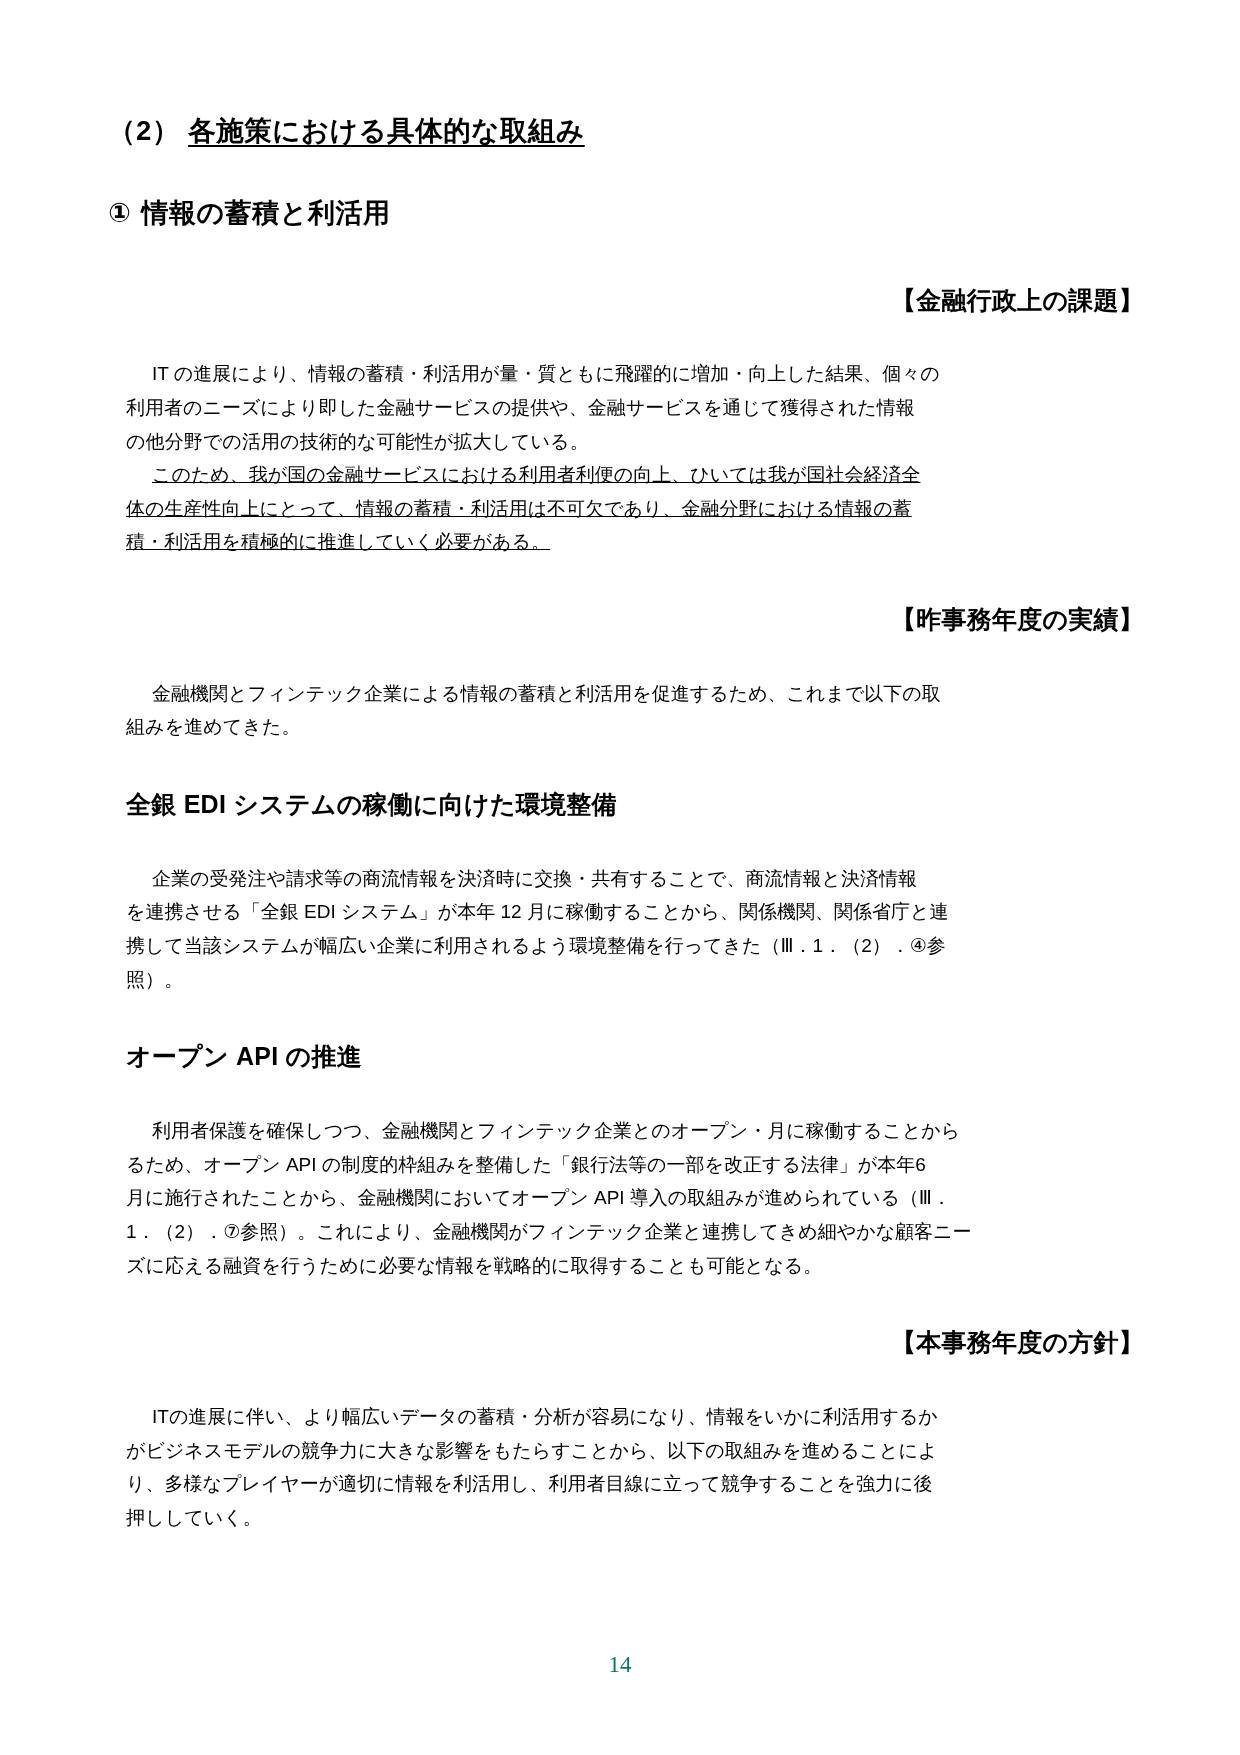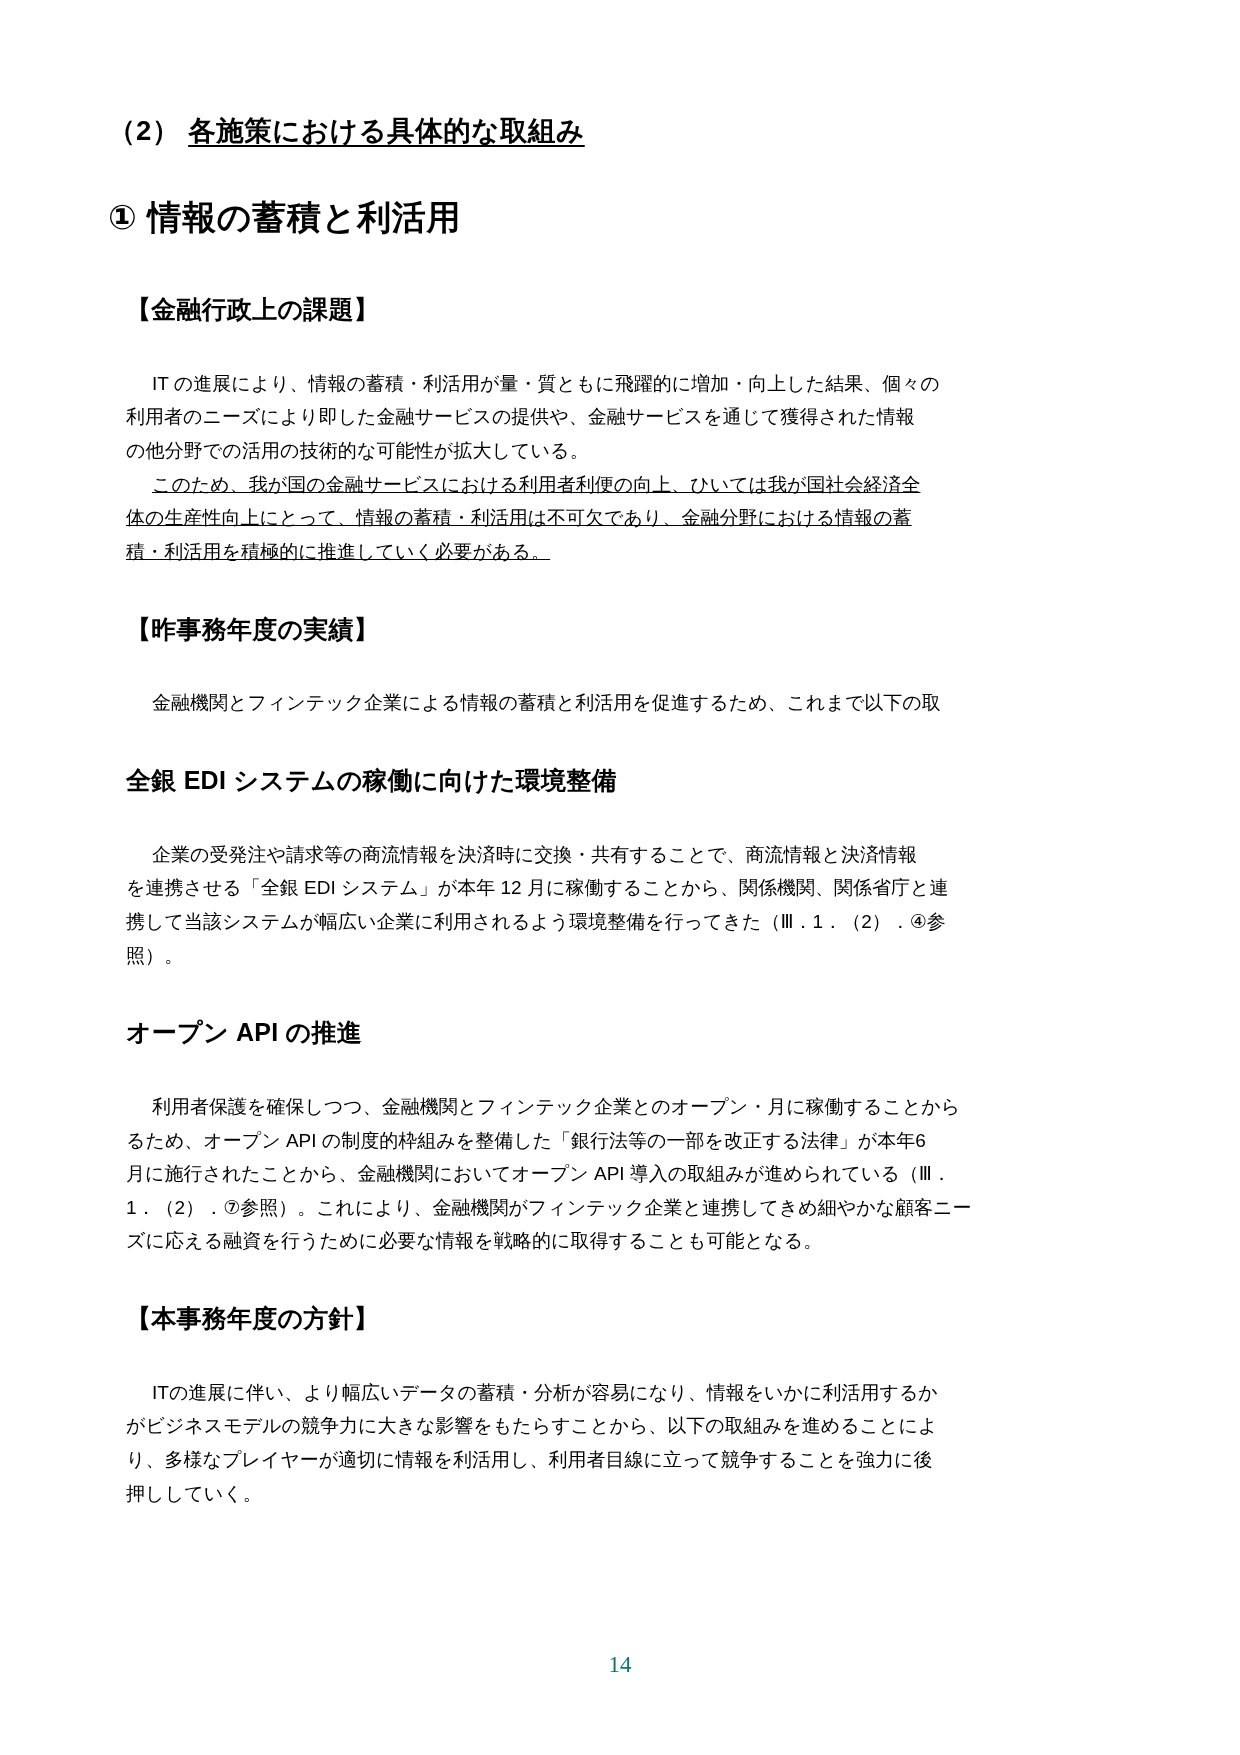--- a/index.html
+++ b/index.html
@@ -40,36 +40,37 @@
   .h-section .num {
     font-weight: bold;
     text-decoration: none;
   }
   .h-section .underlined {
     text-decoration: underline;
     text-underline-offset: 5px;
     text-decoration-thickness: 2px;
   }
   .h-item {
-    font-size: 34px;
+    font-size: 27px;
     font-weight: bold;
     letter-spacing: 0.02em;
     line-height: 1.35;
     margin: 0 0 52px 0;
     white-space: nowrap;
   }
   .h-item .circle-num { margin-right: 10px; }
 
   .h-bracket {
     font-size: 25px;
     font-weight: bold;
     letter-spacing: 0.01em;
     line-height: 1.35;
     margin: 0 0 40px 18px;
     white-space: nowrap;
+    text-align: right;
   }
   .h-sub {
     font-size: 25px;
     font-weight: bold;
     letter-spacing: 0.01em;
     line-height: 1.35;
     margin: 0 0 40px 18px;
     white-space: nowrap;
   }
 
@@ -131,20 +132,21 @@
       <span class="line" style="letter-spacing: 0px;">体の生産性向上にとって、情報の蓄積・利活用は不可欠であり、金融分野における情報の蓄</span>
       <span class="line">積・利活用を積極的に推進していく必要がある。</span>
     </p>
 
     <div class="block-gap"></div>
 
     <h3 class="h-bracket">【昨事務年度の実績】</h3>
 
     <p class="para">
       <span class="line ind" style="letter-spacing: 0px;">金融機関とフィンテック企業による情報の蓄積と利活用を促進するため、これまで以下の取</span>
+      <span class="line">組みを進めてきた。</span>
     </p>
 
     <div class="block-gap"></div>
 
     <h4 class="h-sub">全銀 EDI システムの稼働に向けた環境整備</h4>
 
     <p class="para">
       <span class="line ind" style="letter-spacing: 0px;">企業の受発注や請求等の商流情報を決済時に交換・共有することで、商流情報と決済情報</span>
       <span class="line" style="letter-spacing: 0px;">を連携させる「全銀 EDI システム」が本年 12 月に稼働することから、関係機関、関係省庁と連</span>
       <span class="line" style="letter-spacing: 0px;">携して当該システムが幅広い企業に利用されるよう環境整備を行ってきた（Ⅲ．1．（2）．④参</span>

